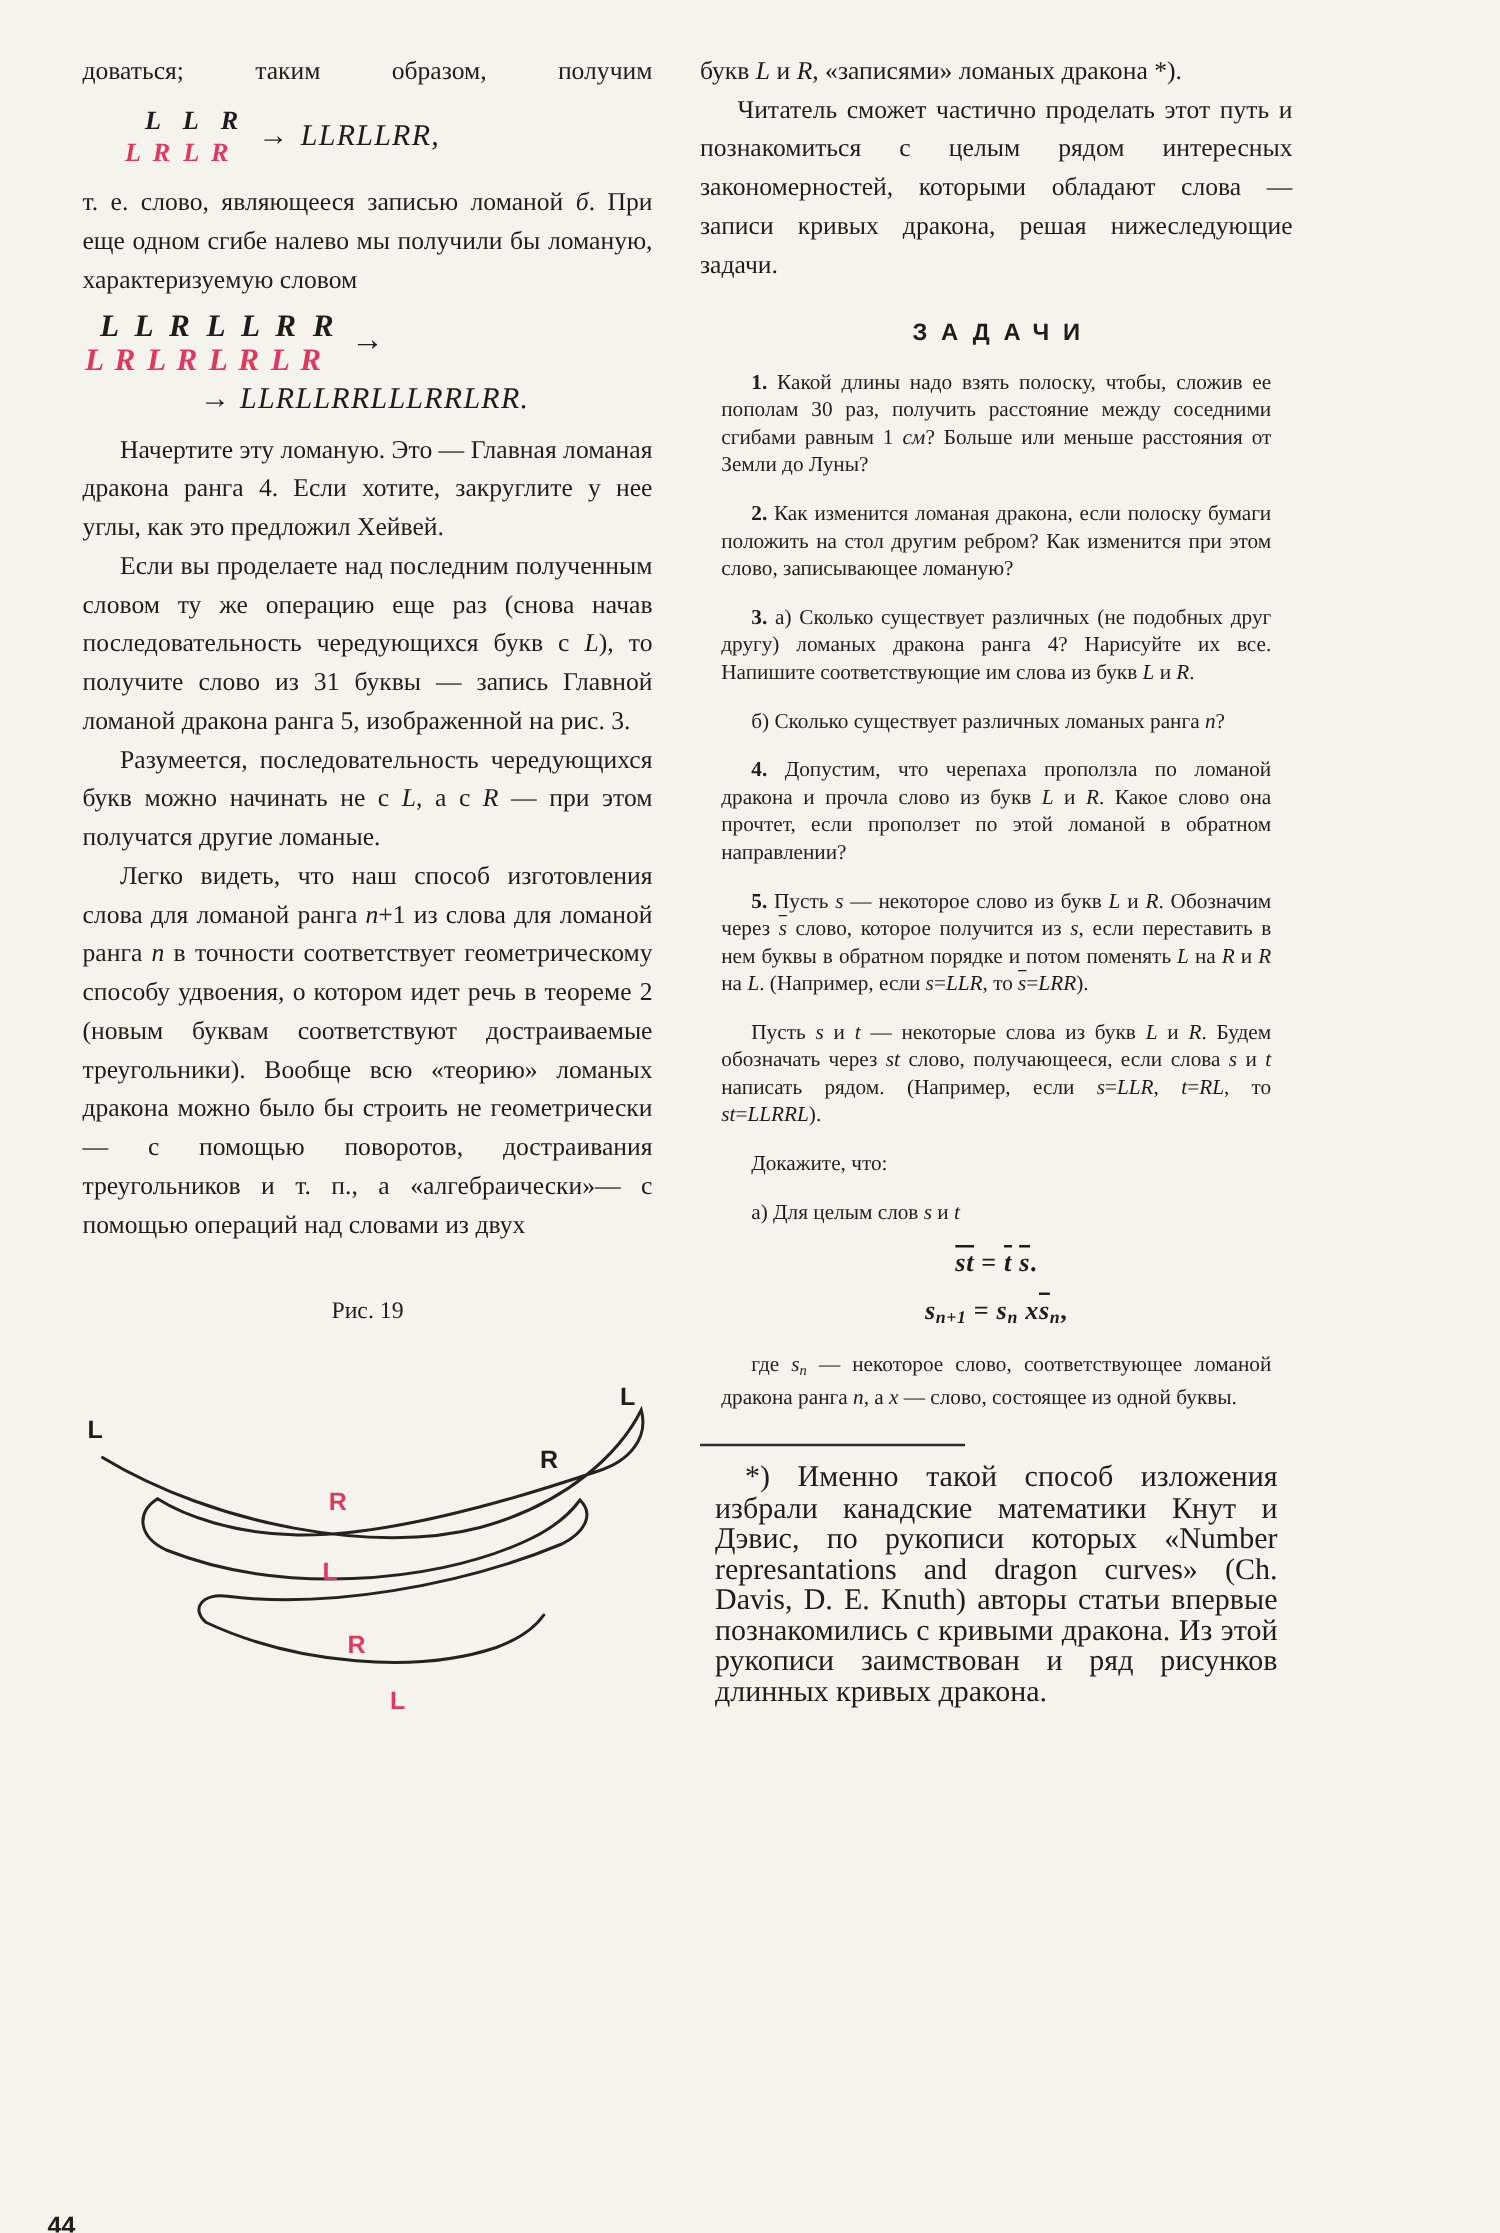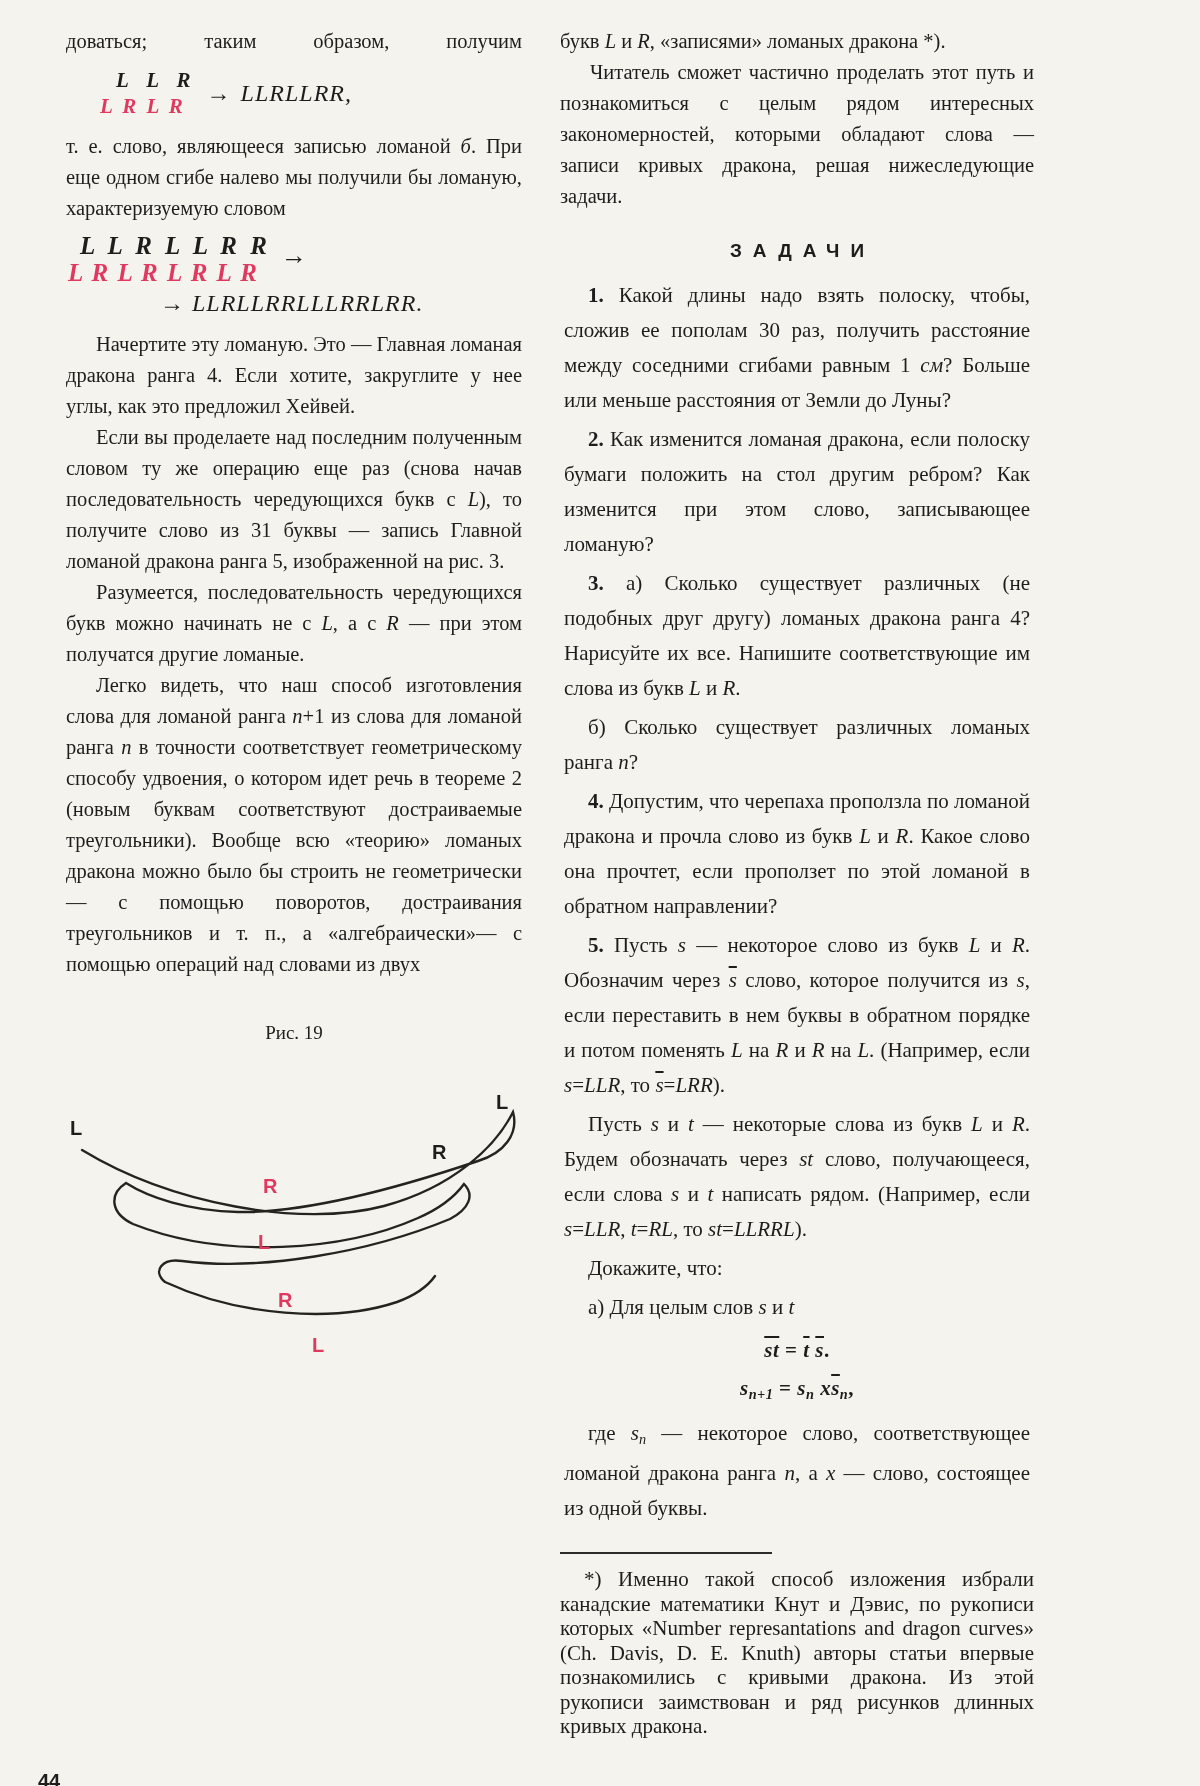--- a/index.html
+++ b/index.html
@@ -6,28 +6,28 @@
     --paper:#f4f3ee;
     --ink:#1e1d1b;
     --accent:#e0395f;
   }
   html,body{margin:0;padding:0;background:var(--paper);}
   body{
     width:1200px;height:1786px;overflow:hidden;
     font-family:"Liberation Serif", serif;color:var(--ink);
   }
   .page{position:relative;width:954px;height:1786px;box-sizing:border-box;
-        padding:26px 166px 0 66px;}
+        padding:42px 166px 0 66px;}
   .columns{display:flex;gap:38px;}
   .col{flex:none;}
   .col-left{width:456px;}
   .col-right{width:474px;}
 
   p.body{margin:0;font-size:20.5px;line-height:31px;text-align:justify;}
-  p.prob{margin:4px;font-size:21px;line-height:35px;text-align:justify;text-indent:24px;}
+  p.prob{margin:17px;font-size:17px;line-height:22px;text-align:justify;text-indent:24px;}
   .indent{text-indent:30px;}
   .noindent{text-indent:0;}
   .force-last{text-align-last:justify;}
 
   .seg-i{font-style:italic;}
   .seg-b{font-weight:bold;}
   .seg-ov{text-decoration:overline;}
   .seg-sub{font-size:68%;vertical-align:-0.25em;}
 
   
@@ -48,21 +48,21 @@
   .f2line2{margin:4px 0 12px 92px;font-style:italic;font-size:24px;letter-spacing:1px;}
 
   .tasks-heading{margin:28px 0 16px;text-align:center;
     font-family:"Liberation Sans", sans-serif;font-size:19px;font-weight:bold;
     letter-spacing:11px;text-indent:11px;}
 
   .dispf{margin:13px 0;text-align:center;font-size:21px;font-weight:bold;
          letter-spacing:0.5px;}
 
   .footrule{width:212px;border:none;border-top:2px solid #2b2a28;margin:26px 0 13px;}
-  .footnote{margin:0;font-size:21px;line-height:24.5px;text-align:justify;text-indent:24px;}
+  .footnote{margin:12px;font-size:24px;line-height:24.5px;text-align:justify;text-indent:24px;}
 
   .figcap{margin:42px 0 0;text-align:center;font-size:19px;}
   .figure{position:relative;margin-top:48px;height:300px;}
   .figure svg{position:absolute;left:0;top:0;}
   .figlbl{position:absolute;font-family:"Liberation Sans", sans-serif;
           font-weight:bold;font-size:20px;line-height:1;}
   .figlbl.red{color:var(--accent);}
 
   .pagenum{position:absolute;left:38px;top:1770px;
     font-family:Liberation Sans, sans-serif;font-weight:bold;font-size:20px;}

